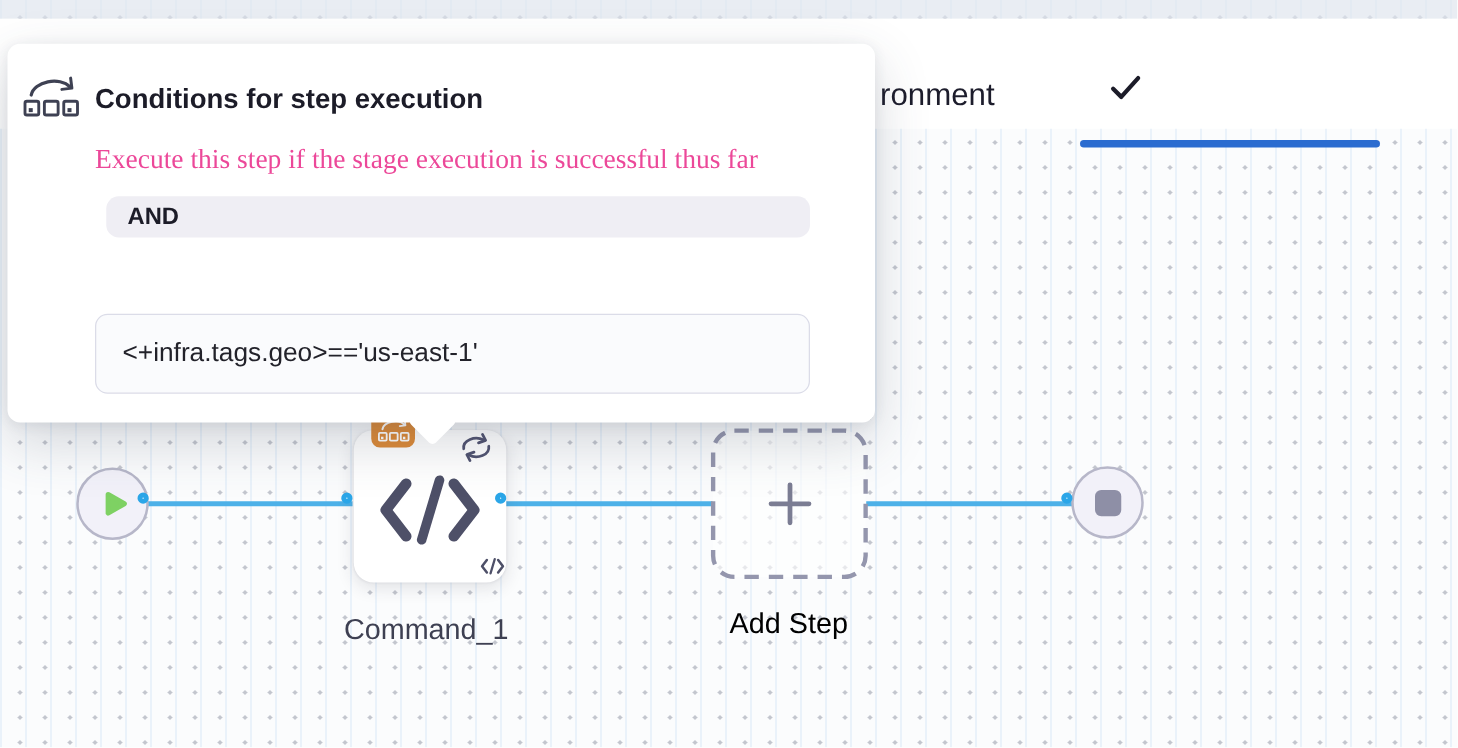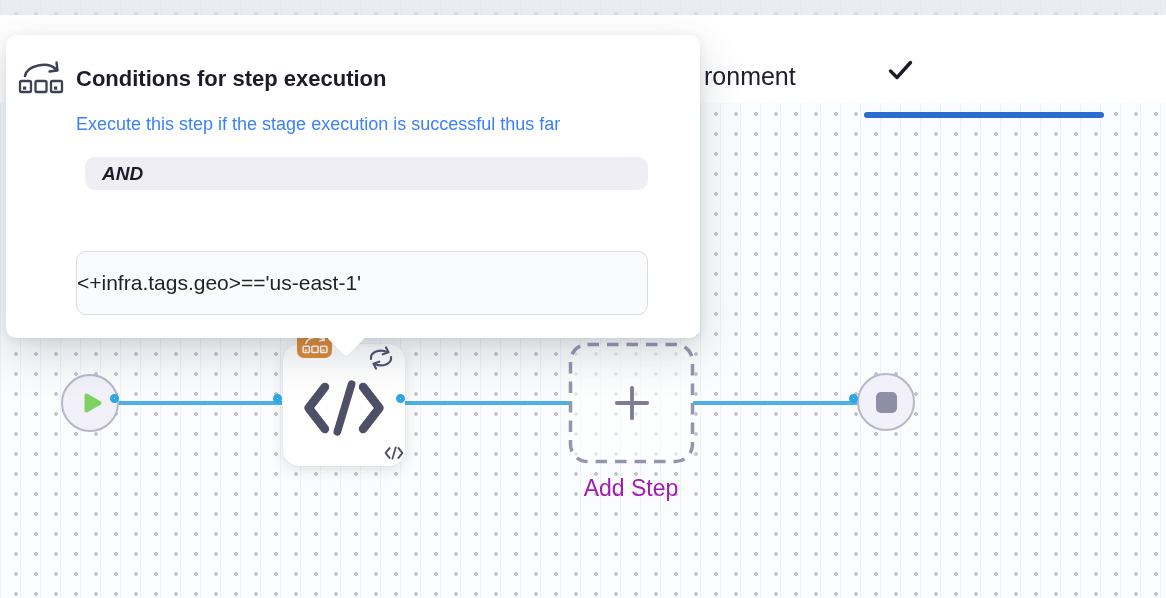--- a/index.html
+++ b/index.html
@@ -64,53 +64,53 @@
     position:absolute; left:568px; top:342px; width:127px; height:122px; z-index:5; cursor:pointer;
     display:flex; align-items:center; justify-content:center;
   }
   .addstep svg.dash { position:absolute; inset:0; }
 
   .node-label {
     position:absolute; width:240px; text-align:center; font-size:23px; z-index:5;
     white-space:nowrap;
   }
   .lbl-cmd { left:221px; top:490px; color:#3e4052; }
-  .lbl-add { left:511px; top:475px; color:#a21caf;text-align:center; }
+  .lbl-add { left:511px; top:485px; color:#000000;text-align:center; }
 
   
   .popover {
     position:absolute; left:6px; top:15px; width:694px; height:303px;
     background:#fff; border-radius:10px; z-index:40;
     box-shadow:0 16px 44px rgba(55,65,85,0.20), 0 2px 10px rgba(55,65,85,0.10);
     margin-top:20px;
   }
   .popover .pointer {
     position:absolute; left:326px; bottom:-13px; width:28px; height:28px;
     background:#fff; transform:rotate(45deg); border-radius:4px;
   }
   .pop-icon { position:absolute; left:12px; top:25px; }
   .pop-title {
     position:absolute; left:70px; top:31px; font-size:22px; font-weight:700; color:#1c1c28;
     white-space:nowrap;
   }
   .pop-sub {
-    position:absolute; left:70px; top:79px; font-size:18px; color:#3b82f6; white-space:nowrap;
+    position:absolute; left:70px; top:79px; font-size:22px; color:#ec4899; white-space:nowrap;font-family:Liberation Serif, serif;
   }
   .and-badge {
     position:absolute; left:79px; top:122px; width:563px; height:33px;
     background:#efeef4; border-radius:10px; line-height:33px;
-    padding-left:17px; font-size:19px; font-weight:700; color:#1c1c28;font-style:italic;
+    padding-left:17px; font-size:19px; font-weight:700; color:#1c1c28;
   }
   .pop-below {
     position:absolute; left:70px; top:172px; font-size:18px; color:#26262f; white-space:nowrap;
   }
   .expr-box {
     position:absolute; left:70px; top:216px; width:572px; height:64px;
     background:#fafbfd; border:1.5px solid #dbdce8; border-radius:10px;
-    display:flex; align-items:center; 
+    display:flex; align-items:center; padding-left:21px;
     font-size:21px; color:#22222a; white-space:nowrap;
   }
 </style>
 </head>
 <body>
 
 <div id="app">
 
   <div class="canvas">
     <div class="top-strip"></div>
@@ -173,20 +173,21 @@
     <svg width="26" height="20" viewBox="0 0 46 34">
       <rect x="2" y="21" width="11" height="11" rx="1.5" fill="none" stroke="#ffffff" stroke-width="2.6"></rect>
       <rect x="17.5" y="21" width="11" height="11" rx="1.5" fill="none" stroke="#ffffff" stroke-width="2.6"></rect>
       <rect x="33" y="21" width="11" height="11" rx="1.5" fill="none" stroke="#ffffff" stroke-width="2.6"></rect>
       <rect x="5" y="26.5" width="3.4" height="3.4" fill="#ffffff"></rect>
       <rect x="36" y="26.5" width="3.4" height="3.4" fill="#ffffff"></rect>
       <path d="M7 16 C9 5 30 1 38 9.5" fill="none" stroke="#ffffff" stroke-width="2.8" stroke-linecap="round"></path>
       <path d="M38.5 2.5 L39.5 10.5 L31.5 11.5" fill="none" stroke="#ffffff" stroke-width="2.6" stroke-linecap="round" stroke-linejoin="round"></path>
     </svg>
   </div>
+  <div class="node-label lbl-cmd">Command_1</div>
 
   <div class="addstep">
     <svg class="dash" width="127" height="122" viewBox="0 0 127 122">
       <rect x="2.5" y="2.5" width="122" height="117" rx="17" fill="rgba(255,255,255,0.6)" stroke="#9496ad" stroke-width="3.5" stroke-dasharray="11.5 8"></rect>
     </svg>
     <span style="display:flex;position:relative;">
       <svg width="38" height="38" viewBox="0 0 40 40">
         <path d="M20 4 L20 36 M4 20 L36 20" stroke="#7b7d93" stroke-width="4" stroke-linecap="round" fill="none"></path>
       </svg>
     </span>

